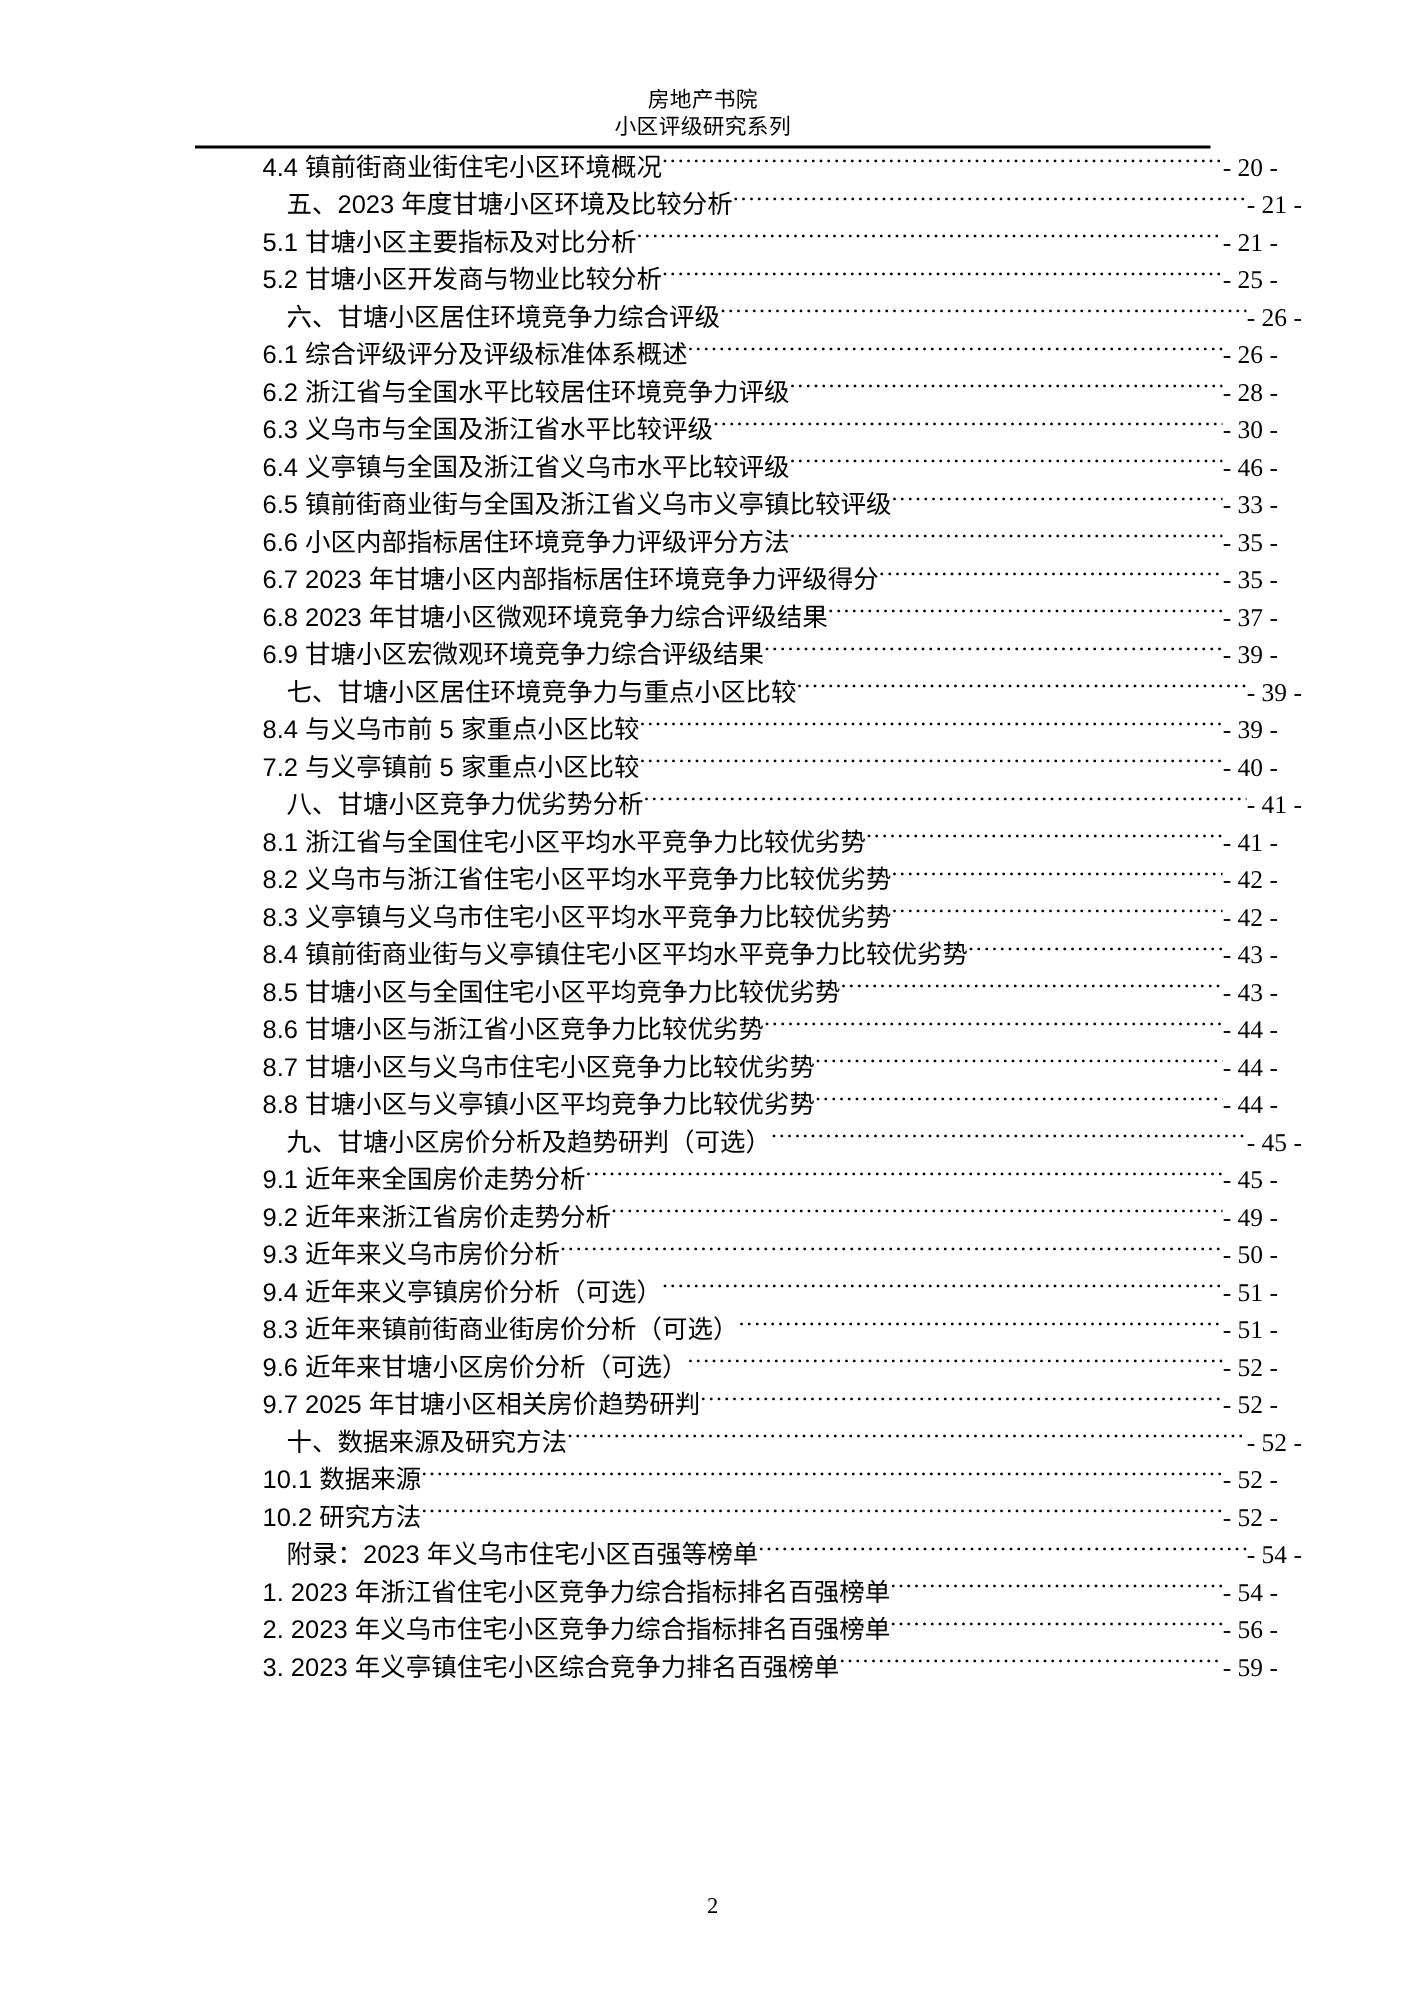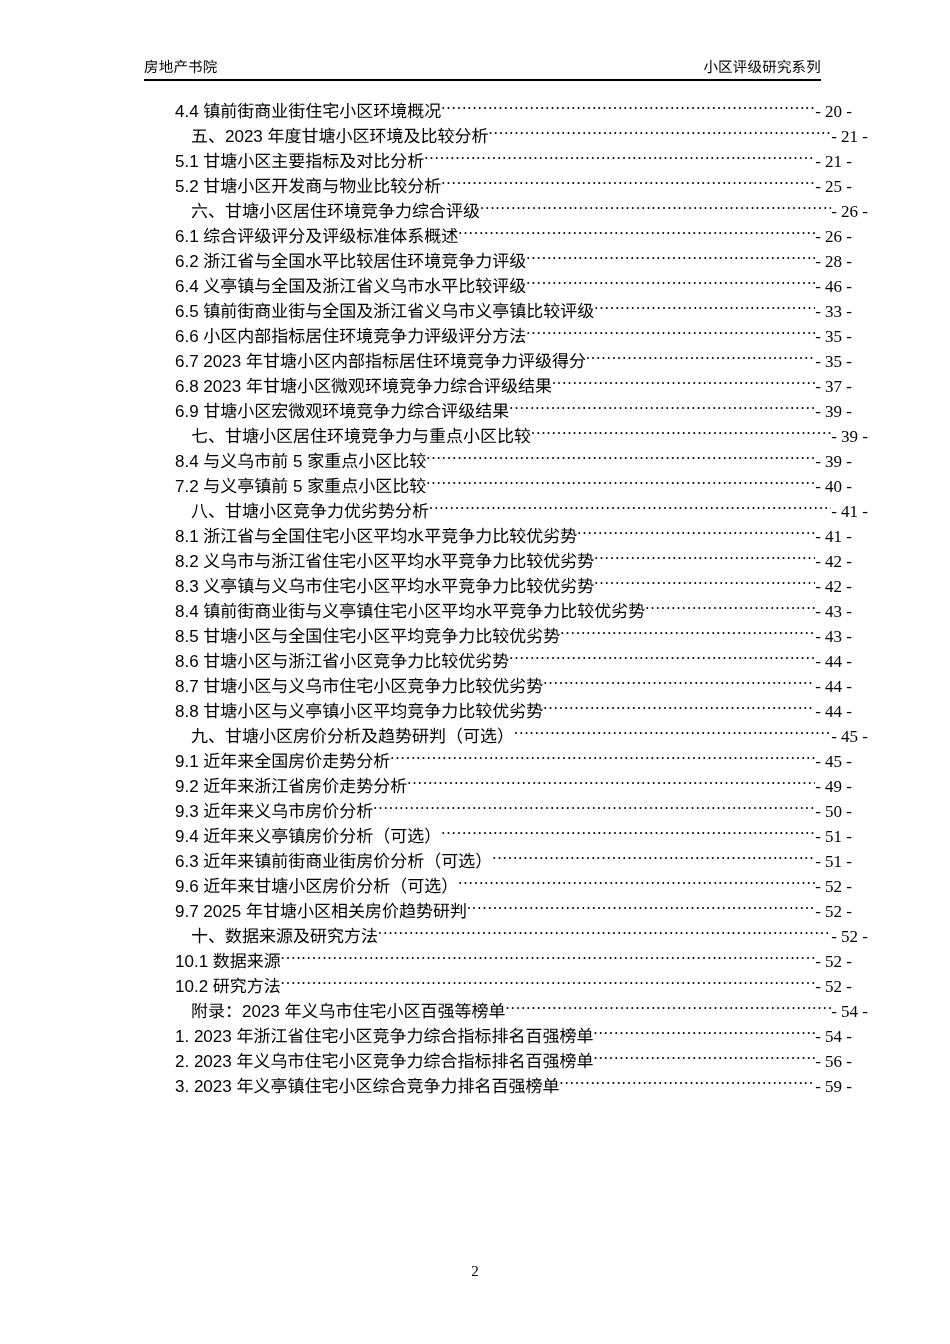--- a/index.html
+++ b/index.html
@@ -19,29 +19,30 @@
     height: 1344px;
     margin: 0 auto;
     background: #ffffff;
     box-sizing: border-box;
     overflow: hidden;
   }
 
   
   .page-header {
     position: absolute;
-    left: 144px;
+    left: 130px;
     top: 58px;
     width: 677px;
     display: flex;
     align-items: center;
     justify-content: space-between;
     border-bottom: 2px solid #000000;
     padding-bottom: 3px;
     box-sizing: border-box;
+    flex-direction: column;
   }
   .page-header .hdr-text {
     font-family: "Liberation Sans", "DejaVu Sans", sans-serif;
     font-size: 14.5px;
     line-height: 1.25;
     letter-spacing: 0.2px;
     white-space: nowrap;
   }
 
   
@@ -147,20 +148,25 @@
         <span class="e-title">6.1  综合评级评分及评级标准体系概述</span>
         <span class="e-leader"></span>
         <span class="e-page">- 26 -</span>
       </div>
       <div class="toc-entry lvl2">
         <span class="e-title">6.2  浙江省与全国水平比较居住环境竞争力评级</span>
         <span class="e-leader"></span>
         <span class="e-page">- 28 -</span>
       </div>
       <div class="toc-entry lvl2">
+        <span class="e-title">6.3  义乌市与全国及浙江省水平比较评级</span>
+        <span class="e-leader"></span>
+        <span class="e-page">- 30 -</span>
+      </div>
+      <div class="toc-entry lvl2">
         <span class="e-title">6.4  义亭镇与全国及浙江省义乌市水平比较评级</span>
         <span class="e-leader"></span>
         <span class="e-page">- 46 -</span>
       </div>
       <div class="toc-entry lvl2">
         <span class="e-title">6.5  镇前街商业街与全国及浙江省义乌市义亭镇比较评级</span>
         <span class="e-leader"></span>
         <span class="e-page">- 33 -</span>
       </div>
       <div class="toc-entry lvl2">
@@ -262,21 +268,21 @@
         <span class="e-title">9.3  近年来义乌市房价分析</span>
         <span class="e-leader"></span>
         <span class="e-page">- 50 -</span>
       </div>
       <div class="toc-entry lvl2">
         <span class="e-title">9.4  近年来义亭镇房价分析（可选）</span>
         <span class="e-leader"></span>
         <span class="e-page">- 51 -</span>
       </div>
       <div class="toc-entry lvl2">
-        <span class="e-title">6.3  近年来镇前街商业街房价分析（可选）</span>
+        <span class="e-title">8.3  近年来镇前街商业街房价分析（可选）</span>
         <span class="e-leader"></span>
         <span class="e-page">- 51 -</span>
       </div>
       <div class="toc-entry lvl2">
         <span class="e-title">9.6  近年来甘塘小区房价分析（可选）</span>
         <span class="e-leader"></span>
         <span class="e-page">- 52 -</span>
       </div>
       <div class="toc-entry lvl2">
         <span class="e-title">9.7 2025 年甘塘小区相关房价趋势研判</span>

